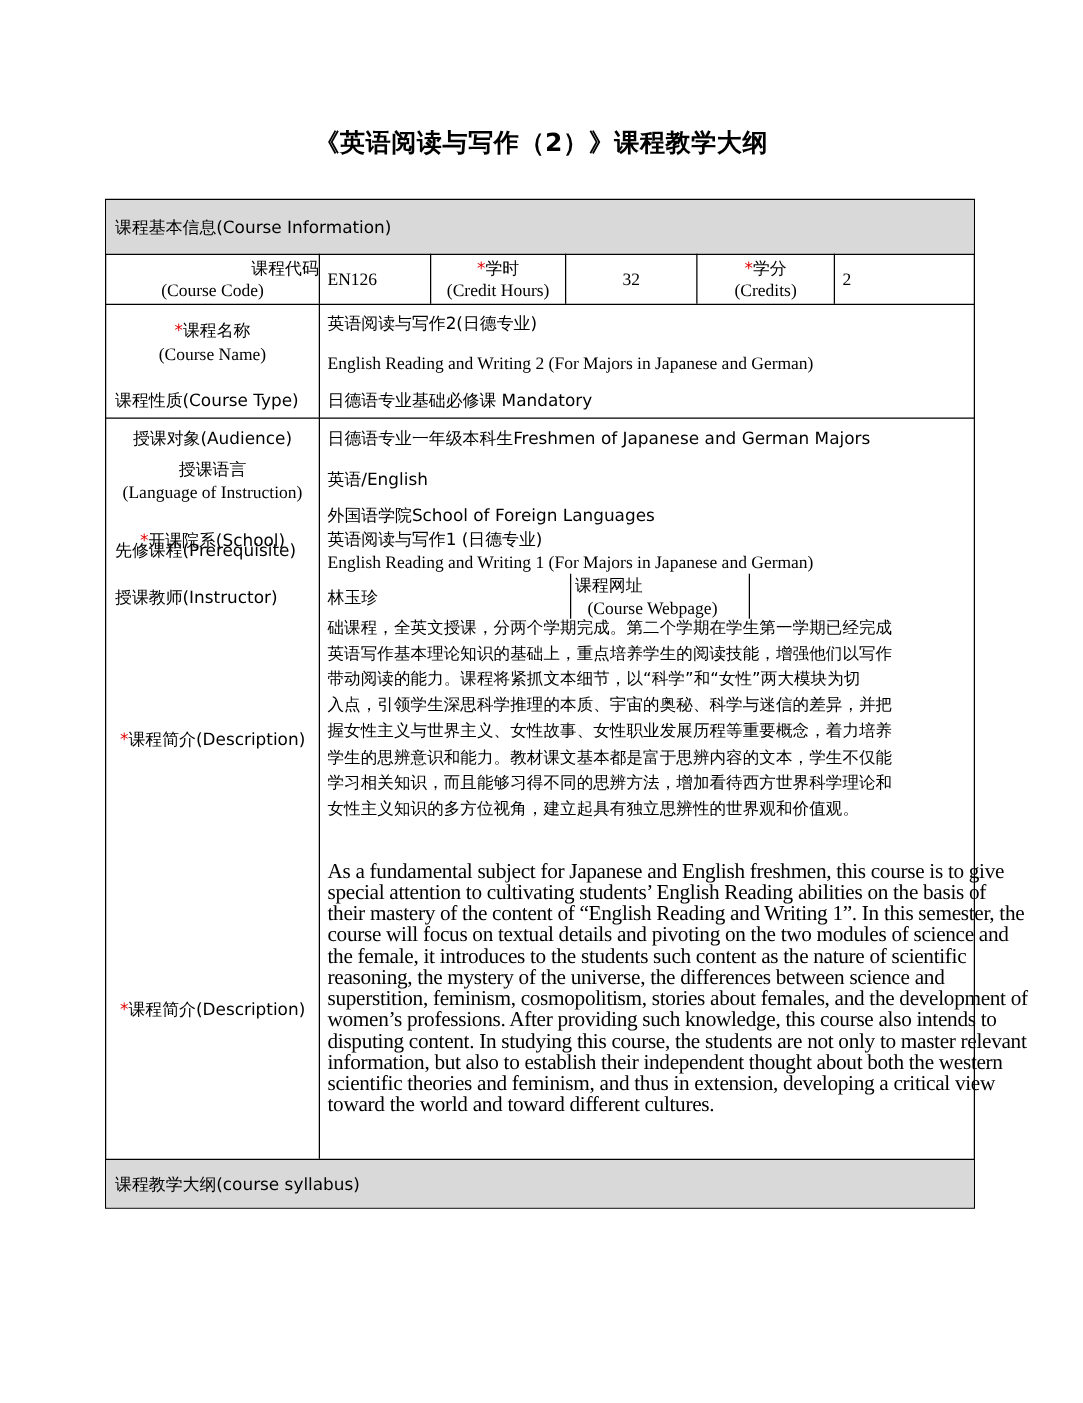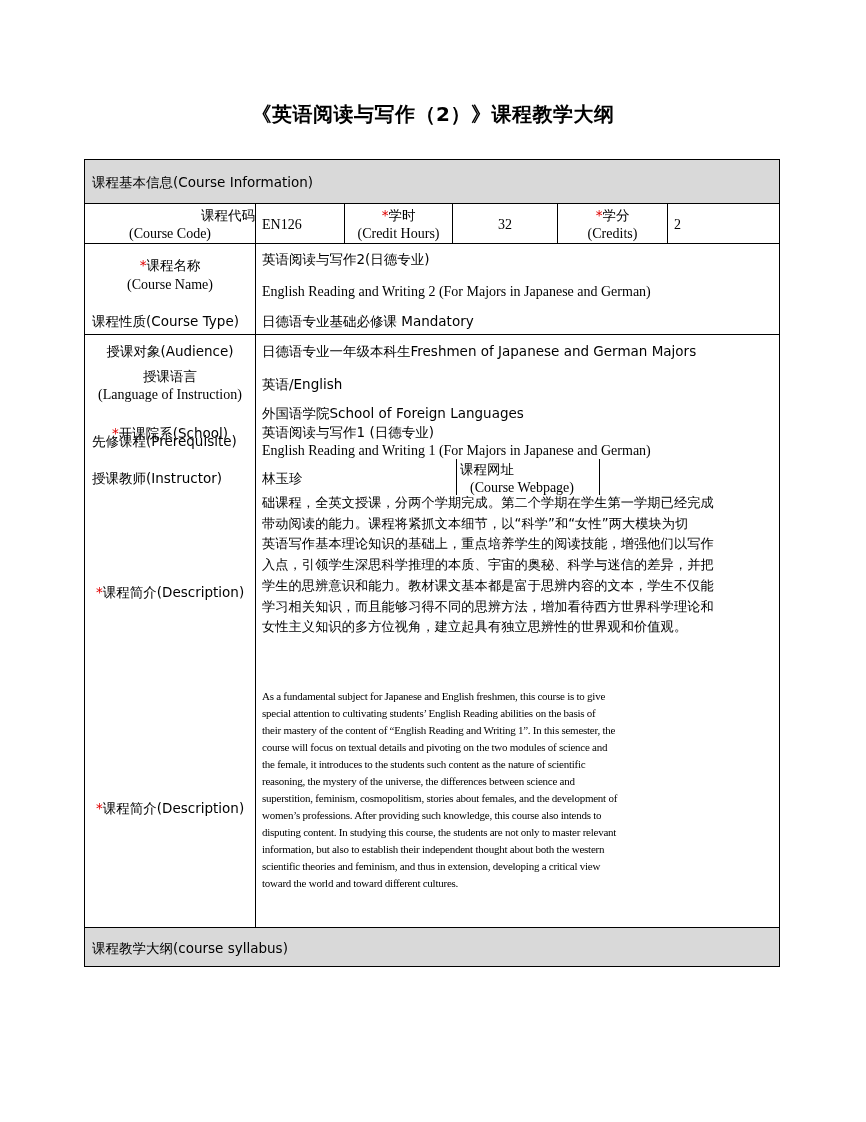--- a/index.html
+++ b/index.html
@@ -25,21 +25,21 @@
     .cn { font-family: "DejaVu Sans", sans-serif; font-size: 13.5px; }
     .center { text-align: center; }
     .req { color: #e00000; }
     .para-cn {
       position: absolute; left: 262px; top: 493px; width: 512px;
       font-family: "DejaVu Sans", sans-serif; font-size: 13.2px; line-height: 20.7px;
       text-align: justify; letter-spacing: 0.1px;
     }
     .para-en {
       position: absolute; left: 262px; top: 688px; width: 512px;
-      font-size: 11px; line-height: 17px; letter-spacing: -0.25px;
+      font-size: 17px; line-height: 17px; letter-spacing: -0.25px;
     }
     .para-en div, .para-cn div { white-space: nowrap; }
   </style>
 </head>
 <body>
 
 <div class="page-title">《英语阅读与写作（2）》课程教学大纲</div>
 
 <div class="tbl"></div>
 
@@ -98,23 +98,24 @@
 <div class="txt cn" style="left:262px;top:470px;">林玉珍</div>
 <div class="vline" style="left:456px;top:459px;height:36px;"></div>
 <div class="vline" style="left:599px;top:459px;height:36px;"></div>
 <div class="txt cn" style="left:460px;top:461px;">课程网址</div>
 <div class="txt" style="left:470px;top:479px;">(Course Webpage)</div>
 <div class="txt" style="left:606px;top:470px;"></div>
 
 <div class="txt cn" style="left:96px;top:584px;"><span class="req">*</span><span>课程简介(Description)</span></div>
 <div class="para-cn">
   <div>础课程，全英文授课，分两个学期完成。第二个学期在学生第一学期已经完成</div>
+  <div>英语写作基本理论知识的基础上，重点培养学生的阅读技能，增强他们以写作</div>
   <div>带动阅读的能力。课程将紧抓文本细节，以“科学”和“女性”两大模块为切</div>
-  <div>英语写作基本理论知识的基础上，重点培养学生的阅读技能，增强他们以写作</div>
   <div>入点，引领学生深思科学推理的本质、宇宙的奥秘、科学与迷信的差异，并把</div>
+  <div>握女性主义与世界主义、女性故事、女性职业发展历程等重要概念，着力培养</div>
   <div>学生的思辨意识和能力。教材课文基本都是富于思辨内容的文本，学生不仅能</div>
   <div>学习相关知识，而且能够习得不同的思辨方法，增加看待西方世界科学理论和</div>
   <div>女性主义知识的多方位视角，建立起具有独立思辨性的世界观和价值观。</div>
 </div>
 
 <div class="txt cn" style="left:96px;top:800px;"><span class="req">*</span><span>课程简介(Description)</span></div>
 <div class="para-en">
   <div>As a fundamental subject for Japanese and English freshmen, this course is to give</div>
   <div>special attention to cultivating students’ English Reading abilities on the basis of</div>
   <div>their mastery of the content of “English Reading and Writing 1”. In this semester, the</div>

